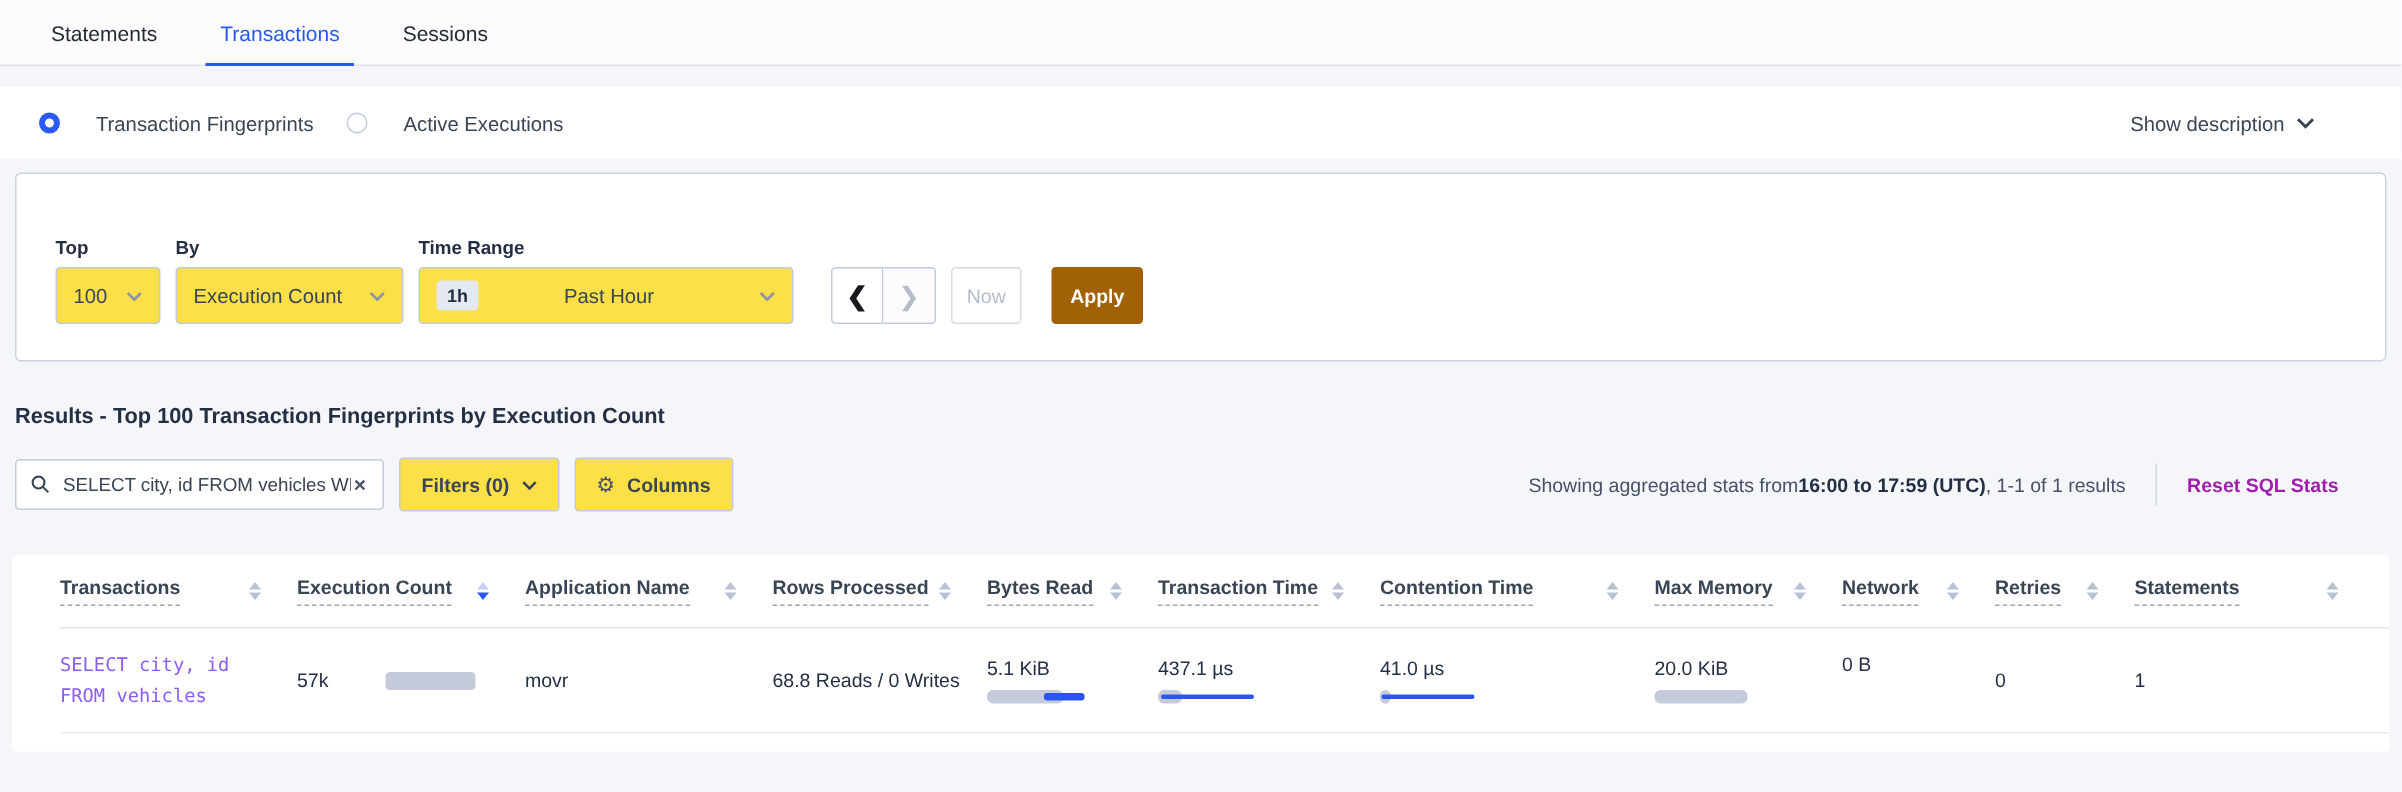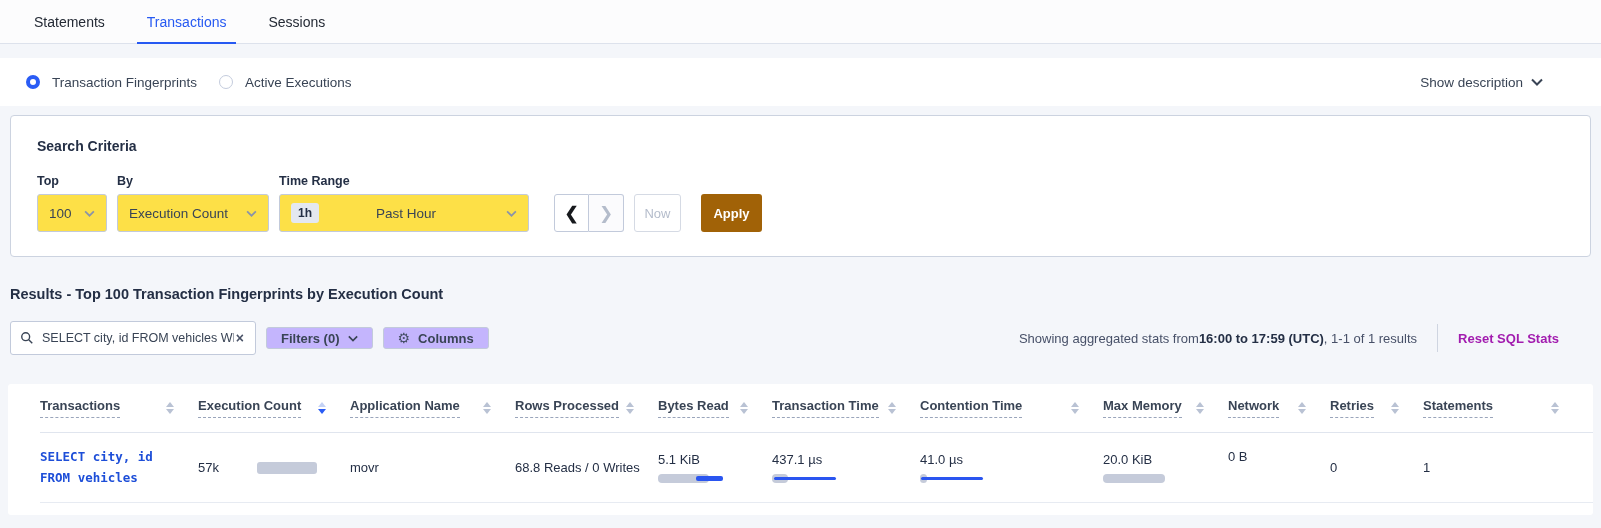--- a/index.html
+++ b/index.html
@@ -37,21 +37,21 @@
   
   .modebar {
     margin-top:14px;
     background:#ffffff;
     height:48px;
     display:flex;
     align-items:center;
     padding:0 58px 0 26px;
   }
   .radio-group { display:flex; align-items:center; gap:22px; }
-  .radio-opt { display:flex; align-items:center; gap:12px; cursor:pointer; }
+  .radio-opt { display:flex; align-items:center; gap:24px; cursor:pointer; }
   .radio-circle {
     width:14px; height:14px; border-radius:50%;
     border:1px solid #c4ccdd; background:#fff; flex:0 0 auto;
   }
   .radio-circle.selected { border:4.5px solid #2a5cf5; }
   .radio-label { font-size:13.5px; color:#394455; }
   .show-desc {
     margin-left:auto;
     display:flex; align-items:center; gap:8px;
     font-size:13.5px; color:#394455; cursor:pointer;
@@ -117,21 +117,21 @@
     width:246px; height:34px; border:1px solid #c2cadb; border-radius:3px;
     background:#fff; display:flex; align-items:center; padding:0 9px;
   }
   .search-box input {
     border:none; outline:none; flex:1; min-width:0;
     font-family:"Liberation Sans", sans-serif;
     font-size:12.5px; color:#394455; margin-left:8px; background:transparent;
   }
   .clear-x { color:#4a5368; font-size:14px; cursor:pointer; padding:0 2px; font-weight:bold; }
   .tool-btn {
-    height:22px; border:1px solid #c2cadb; border-radius:3px; background:#c4b5fd;
+    height:36px; border:1px solid #c2cadb; border-radius:3px; background:#fde047;
     display:flex; align-items:center; gap:8px; padding:0 14px;
     font-size:13px; font-weight:bold; color:#394455; cursor:pointer;
     margin-left:10px;
   }
   .gear { font-size:14px; color:#475068; font-weight:normal; }
   .stats-line {
     margin-left:auto; display:flex; align-items:center;
     font-size:13px; color:#475068;
   }
   .stats-line b { color:#242f45; }
@@ -152,21 +152,21 @@
   .tri-up   { width:0; height:0; border-left:4px solid transparent; border-right:4px solid transparent; border-bottom:5px solid #b9c2d4; }
   .tri-down { width:0; height:0; border-left:4px solid transparent; border-right:4px solid transparent; border-top:5px solid #b9c2d4; }
   .th.sorted .tri-down { border-top-color:#2a5cf5; }
   .th.sorted .tri-up { border-bottom-color:#c4d2f5; }
   .td { font-size:13px; color:#242f45; }
   .c1{width:158px;} .c2{width:152px;} .c3{width:165px;} .c4{width:143px;}
   .c5{width:114px;} .c6{width:148px;} .c7{width:183px;} .c8{width:125px;}
   .c9{width:102px;} .c10{width:93px;} .c11{width:160px;}
   .sql-link {
     font-family:"DejaVu Sans Mono","Liberation Mono",monospace;
-    font-size:12.5px; font-weight:bold; color:#1d4ed8;
+    font-size:12.5px; font-weight:normal; color:#8b5cf6;
     line-height:1.65; cursor:pointer; white-space:nowrap;
   }
   .exec-cell { display:flex; align-items:center; }
   .exec-val { width:59px; }
   .bar-gray { background:#c5cbda; border-radius:3px; height:12px; }
   .metric .val { margin-bottom:7px; }
   .bar-wrap { position:relative; height:10px; }
   .bw-gray { position:absolute; left:0; top:0; height:9px; border-radius:4px; background:#c5cbda; }
   .bw-blue { position:absolute; background:#2a55f0; border-radius:2px; }
 </style>
@@ -192,21 +192,20 @@
   </div>
   <div class="show-desc">
     <span>Show description</span>
     <svg width="12" height="8" viewBox="0 0 12 8">
         <polyline class="chev" points="1,1.5 6,6.5 11,1.5"></polyline>
       </svg>
   </div>
 </div>
 
 <div class="criteria-card">
-  <div class="criteria-title">Search Criteria</div>
   <div class="criteria-form">
     <div class="field">
       <span class="field-label">Top</span>
       <div class="select-box w-top">
         <span>100</span>
         <svg class="caret" width="11" height="7" viewBox="0 0 12 8">
             <polyline class="chev chev-gray" points="1,1.5 6,6.5 11,1.5"></polyline>
           </svg>
       </div>
     </div>

